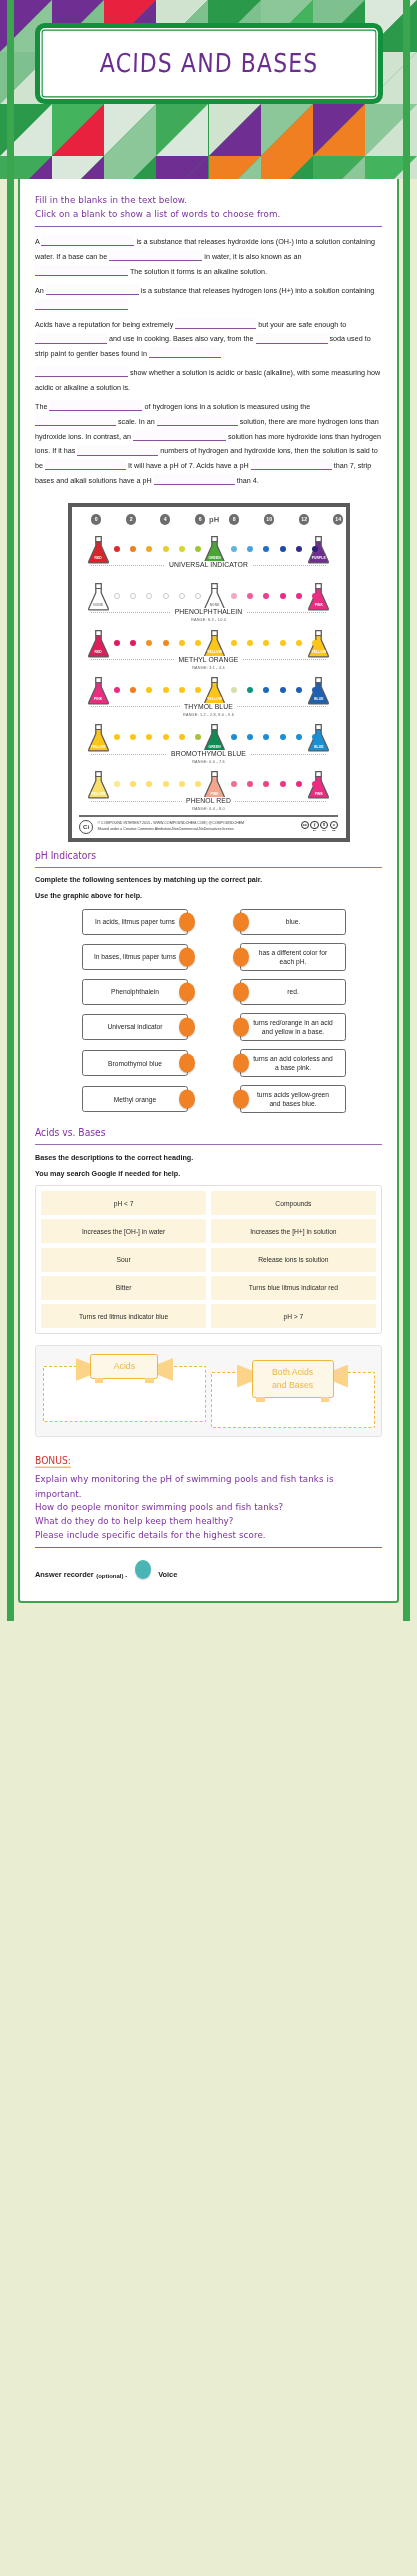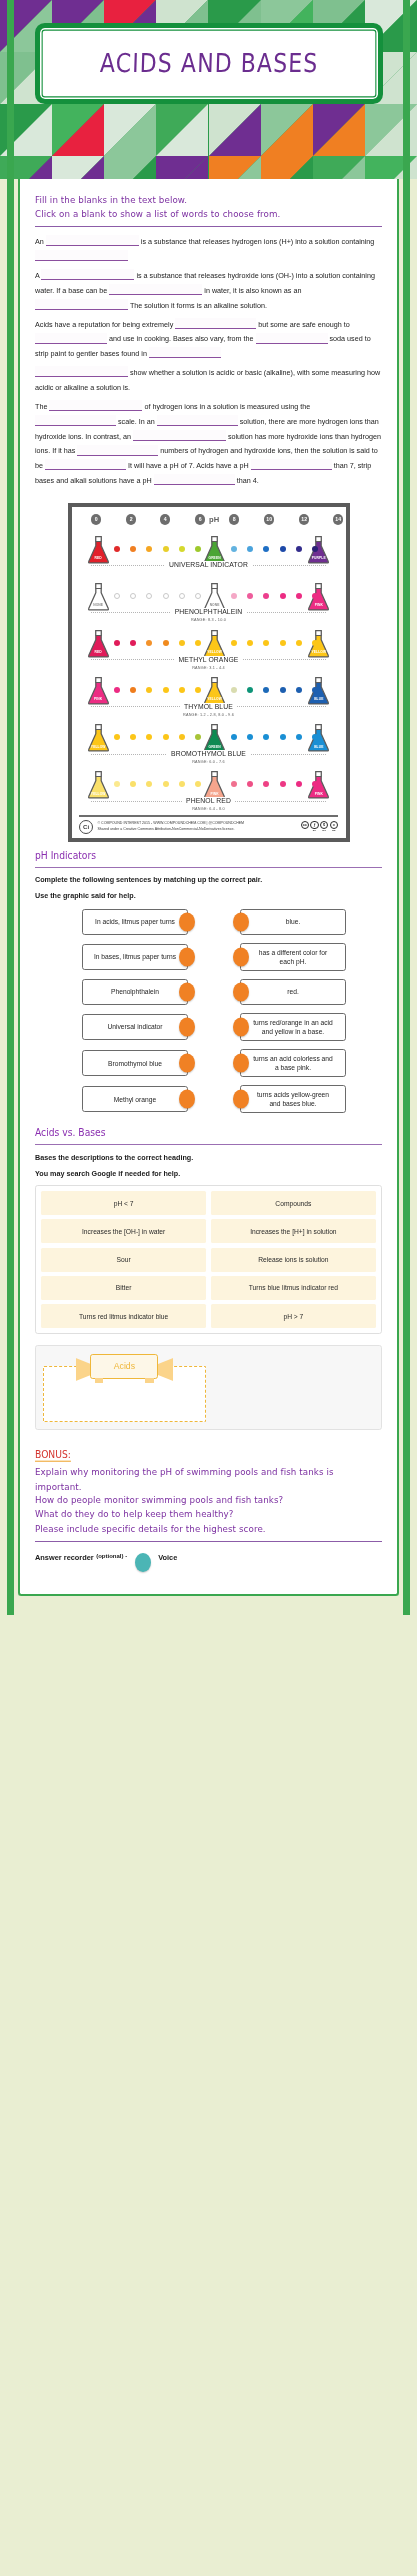--- a/index.html
+++ b/index.html
@@ -362,21 +362,21 @@
   .ed-area {
     border-top: 1.6px solid #efefef;
     height: 227px;
     padding: 8.7px 9.8px;
     background: #fff;
   }
   .ed-ph { color: #9b9b9b; font-size: 7.3px; }
 
   .recorder {
     display: flex;
-    align-items: flex-start;
+    align-items: flex-end;
     margin-top: 12px;
     font-family: "Liberation Sans", sans-serif;
   }
   .rec-label { font-weight: bold; font-size: 7.4px; color:#1b1b1b; }
   .rec-opt { font-weight: bold; font-size: 6px; color:#1b1b1b; }
   .rec-knob {
     width: 15.8px; height: 19px; border-radius: 50%;
     background: #4bb5b5; margin: 0 7.6px;
     box-shadow: 0 1.1px 1.6px rgba(0,0,0,.2);
   }
@@ -464,41 +464,41 @@
   <div class="green-edge-r"></div>
 
   <div class="sheet">
 
     <div class="hand hand-lg">Fill in the blanks in the text below.</div>
     <div class="hand hand-lg">Click on a blank to show a list of words to choose from.</div>
     <div class="rule"></div>
 
     <div class="body-text">
       <p>
-        <span>An</span>
-        <span class="blank b-lg"></span>
-        <span>is a substance that releases hydrogen ions</span>
-        <span>(H+) into a solution containing</span>
-        <span class="blank b-lg"></span>
-      </p>
-      <p>
         <span>A</span>
         <span class="blank b-lg"></span>
         <span>is a substance that releases hydroxide ions</span>
         <span>(OH-) into a solution containing water. If a base can be</span>
         <span class="blank b-lg"></span>
         <span>in water, it is also known as an</span>
         <span class="blank b-lg"></span>
         <span>The solution it forms is an alkaline solution.</span>
       </p>
       <p>
+        <span>An</span>
+        <span class="blank b-lg"></span>
+        <span>is a substance that releases hydrogen ions</span>
+        <span>(H+) into a solution containing</span>
+        <span class="blank b-lg"></span>
+      </p>
+      <p>
         <span>Acids have a reputation for being extremely</span>
         <span class="blank b-md"></span>
         <span>but</span>
-        <span>some are safe enough to</span>
+        <span>your are safe enough to</span>
         <span class="blank b-sm"></span>
         <span>and use in cooking.</span>
         <span>Bases also vary, from the</span>
         <span class="blank b-sm"></span>
         <span>soda used to strip paint</span>
         <span>to gentler bases found in</span>
         <span class="blank b-sm"></span>
       </p>
       <p>
         <span class="blank b-lg"></span>
@@ -821,21 +821,21 @@
                 <div class="cc-lbl">ND</div>
               </div>
             </div>
         </div>
       </div>
     </div>
 
     <div class="section-title">pH Indicators</div>
     <div class="rule-thin"></div>
     <div class="instr">Complete the following sentences by matching up the correct pair.</div>
-    <div class="instr">Use the graphic said for help.</div>
+    <div class="instr">Use the graphic above for help.</div>
     <div class="pairs" id="pairs">
         <div class="pair-row">
           <div class="pair-left">
             <span>In acids, litmus paper turns</span>
             <span class="knob knob-r"></span>
           </div>
           <div class="pair-gap"></div>
           <div class="pair-right">
             <span class="knob knob-l"></span>
             <span>blue.</span>
@@ -922,20 +922,30 @@
       <div class="dropzone">
         <div class="ribbon">
           <div class="rb-wing-l"></div>
           <div class="rb-wing-r"></div>
           <div class="rb-body">Acids</div>
           <div class="rb-tab-l"></div>
           <div class="rb-tab-r"></div>
         </div>
         <div class="dz-inner"></div>
       </div>
+      <div class="dropzone" style="margin-top:6.5px">
+        <div class="ribbon">
+          <div class="rb-wing-l"></div>
+          <div class="rb-wing-r"></div>
+          <div class="rb-body">Both Acids and  Bases</div>
+          <div class="rb-tab-l"></div>
+          <div class="rb-tab-r"></div>
+        </div>
+        <div class="dz-inner"></div>
+      </div>
       <div></div>
     </div>
 
     <div class="bonus-head" style="margin-top:18.5px">BONUS:</div>
     <div class="hand hand-lg">Explain why monitoring the pH of swimming pools and fish tanks is important.</div>
     <div class="hand hand-lg">How do people monitor swimming pools and fish tanks?</div>
     <div class="hand hand-lg">What do they do to help keep them healthy?</div>
     <div class="hand hand-lg">Please include specific details for the highest score.</div>
     <div class="rule"></div>
 

